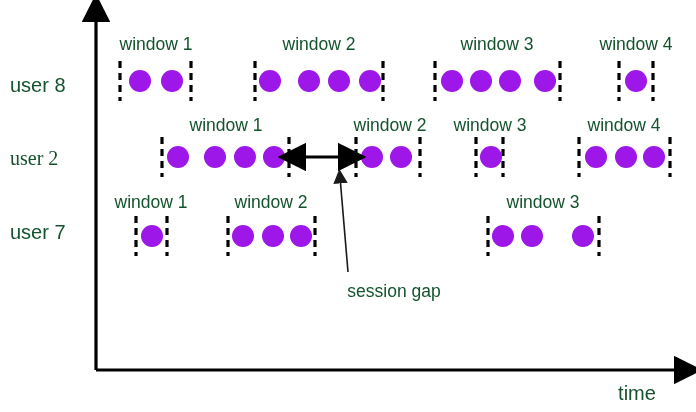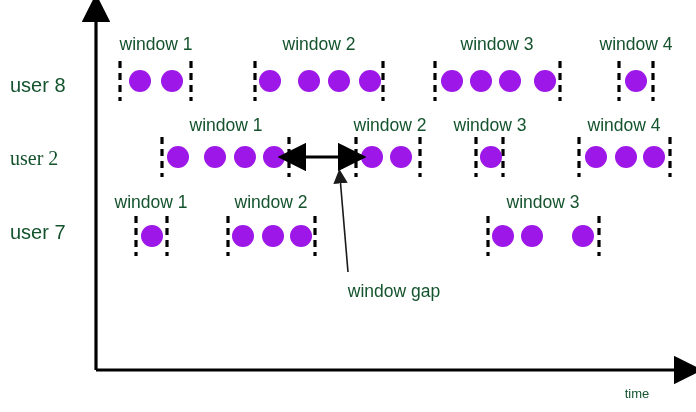--- a/index.html
+++ b/index.html
@@ -61,21 +61,21 @@
   }
   .lbl-window {
     font-size: 17.5px;
     transform: translate(-50%, -50%);
   }
   .lbl-annot {
     font-size: 17.5px;
     transform: translate(-50%, -50%);
   }
   .lbl-axis {
-    font-size: 13px;
+    font-size: 20px;
     transform: translate(-50%, -50%);
   }
 </style>
 </head>
 <body>
 
 <div id="stage">
 
   <svg class="layer" viewBox="0 0 696 412" xmlns="http://www.w3.org/2000/svg">
     <defs>
@@ -191,15 +191,15 @@
       <div class="lbl lbl-window" style="left: 490px; top: 126px;">window 3</div>
       <div class="lbl lbl-window" style="left: 624px; top: 126px;">window 4</div>
       <div class="lbl lbl-user" style="left: 10px; top: 232px;">user 7</div>
       <div class="lbl lbl-window" style="left: 151px; top: 203px;">window 1</div>
       <div class="lbl lbl-window" style="left: 271px; top: 203px;">window 2</div>
       <div class="lbl lbl-window" style="left: 543px; top: 203px;">window 3</div>
     </div>
 
   <div class="lbl lbl-axis" id="x-axis-label" style="left: 637px; top: 393px;">time</div>
 
-  <div class="lbl lbl-annot" id="session-gap-label" style="left: 394px; top: 292px;">window gap</div>
+  <div class="lbl lbl-annot" id="session-gap-label" style="left: 394px; top: 292px;">session gap</div>
 
 </div>
 
 </body></html>

